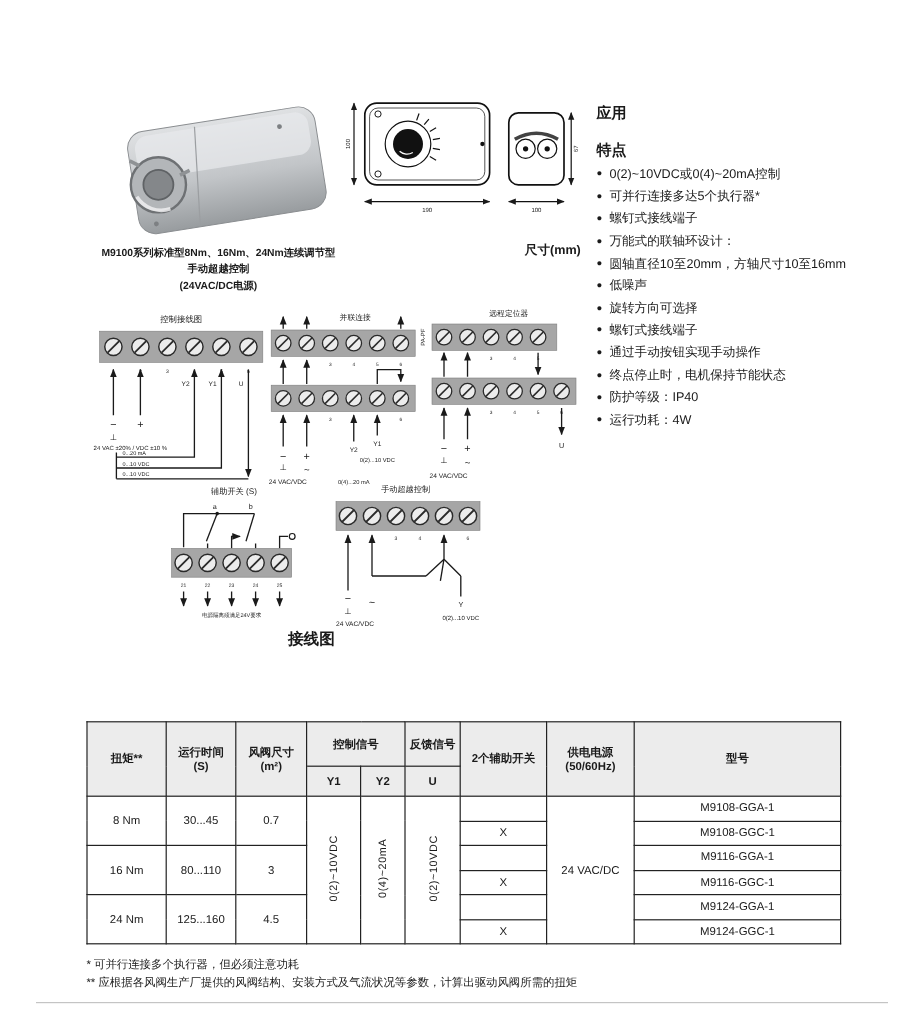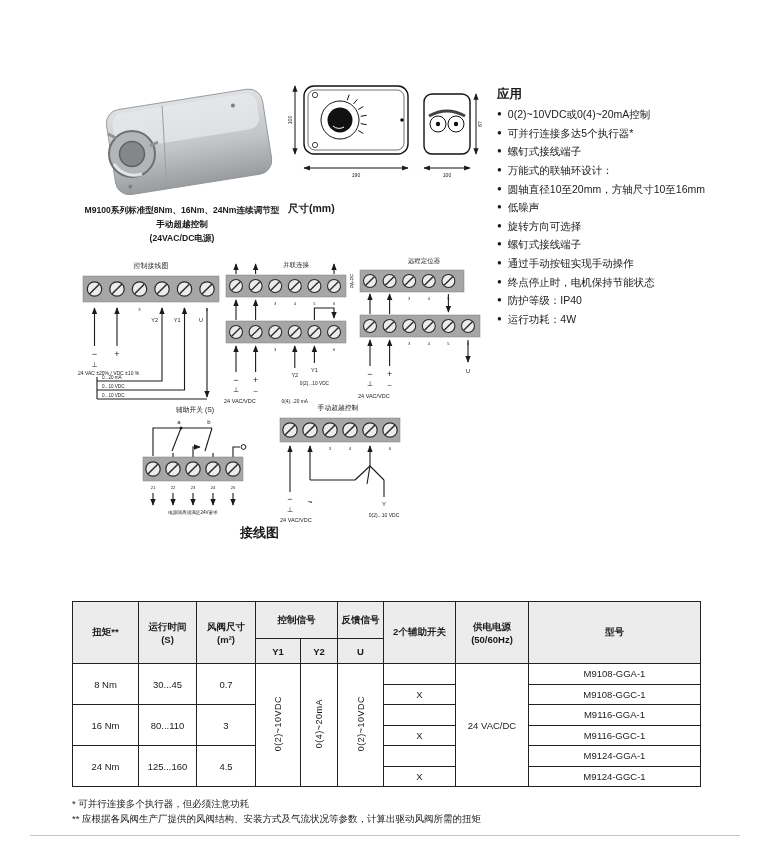--- a/index.html
+++ b/index.html
@@ -9,21 +9,21 @@
   svg{font-family:inherit;}
   svg text{text-anchor:middle;fill:#1a1a1a;}
   svg text.as{text-anchor:start;}
   svg text.ae{text-anchor:end;}
   .wire{stroke:#1a1a1a;stroke-width:1.1;fill:none;}
   .strip{fill:#a6a6a6;stroke:#7e7e7e;stroke-width:.5;}
   .dim{stroke:#111;stroke-width:1;fill:none;}
   .outline{stroke:#111;fill:#fff;}
   #page-title{left:68px;top:14px;font-size:15px;font-weight:bold;}
   .photo-cap{left:60px;width:244px;text-align:center;font-size:8.6px;font-weight:bold;line-height:1.2;}
-  #dims-cap{left:288px;top:202px;width:196px;text-align:left;font-size:10.5px;font-weight:bold;}
+  #dims-cap{left:288px;top:202px;width:196px;text-align:right;font-size:10.5px;font-weight:bold;}
   #right-col{left:497px;top:66px;width:220px;margin-top:20px;}
   #right-col h3{font-size:12.5px;margin:0 0 5px 0;}
   #right-col p{font-size:10.5px;line-height:1.55;margin:0 0 1px 0;}
   #feat-head{margin-top:14px !important;}
   .feat-row{display:flex;gap:6px;font-size:10.5px;line-height:1.25;margin-bottom:5.5px;}
   .feat-row .dot{font-size:8px;line-height:1.6;}
   #wiring-cap{left:240px;top:524px;font-size:13px;font-weight:bold;}
   #tbl-title{left:72px;top:581px;font-size:10.5px;font-weight:bold;width:660px;}
   table.sel{border-collapse:collapse;table-layout:fixed;width:628px;border:1.5px solid #222;}
   table.sel th,table.sel td{border:1px solid #222;text-align:center;vertical-align:middle;padding:0;font-size:9.5px;white-space:pre-line;}
@@ -111,20 +111,21 @@
     </g>
     <text font-size="5" transform="translate(3.5,40) rotate(-90)">100</text>
     <text font-size="5" x="68" y="97">190</text>
     <text font-size="5" transform="translate(193.5,44) rotate(-90)">67</text>
     <text font-size="5" x="159" y="97">100</text>
   </svg>
   <div id="dims-cap" class="abs">尺寸(mm)</div>
 
   <div id="right-col" class="abs">
     <h3>应用</h3>
+    <h3 id="feat-head">特点</h3>
     <div>
       <div class="feat-row">
           <span class="dot">●</span>
           <span>0(2)~10VDC或0(4)~20mA控制</span>
         </div>
       <div class="feat-row">
           <span class="dot">●</span>
           <span>可并行连接多达5个执行器*</span>
         </div>
       <div class="feat-row">

